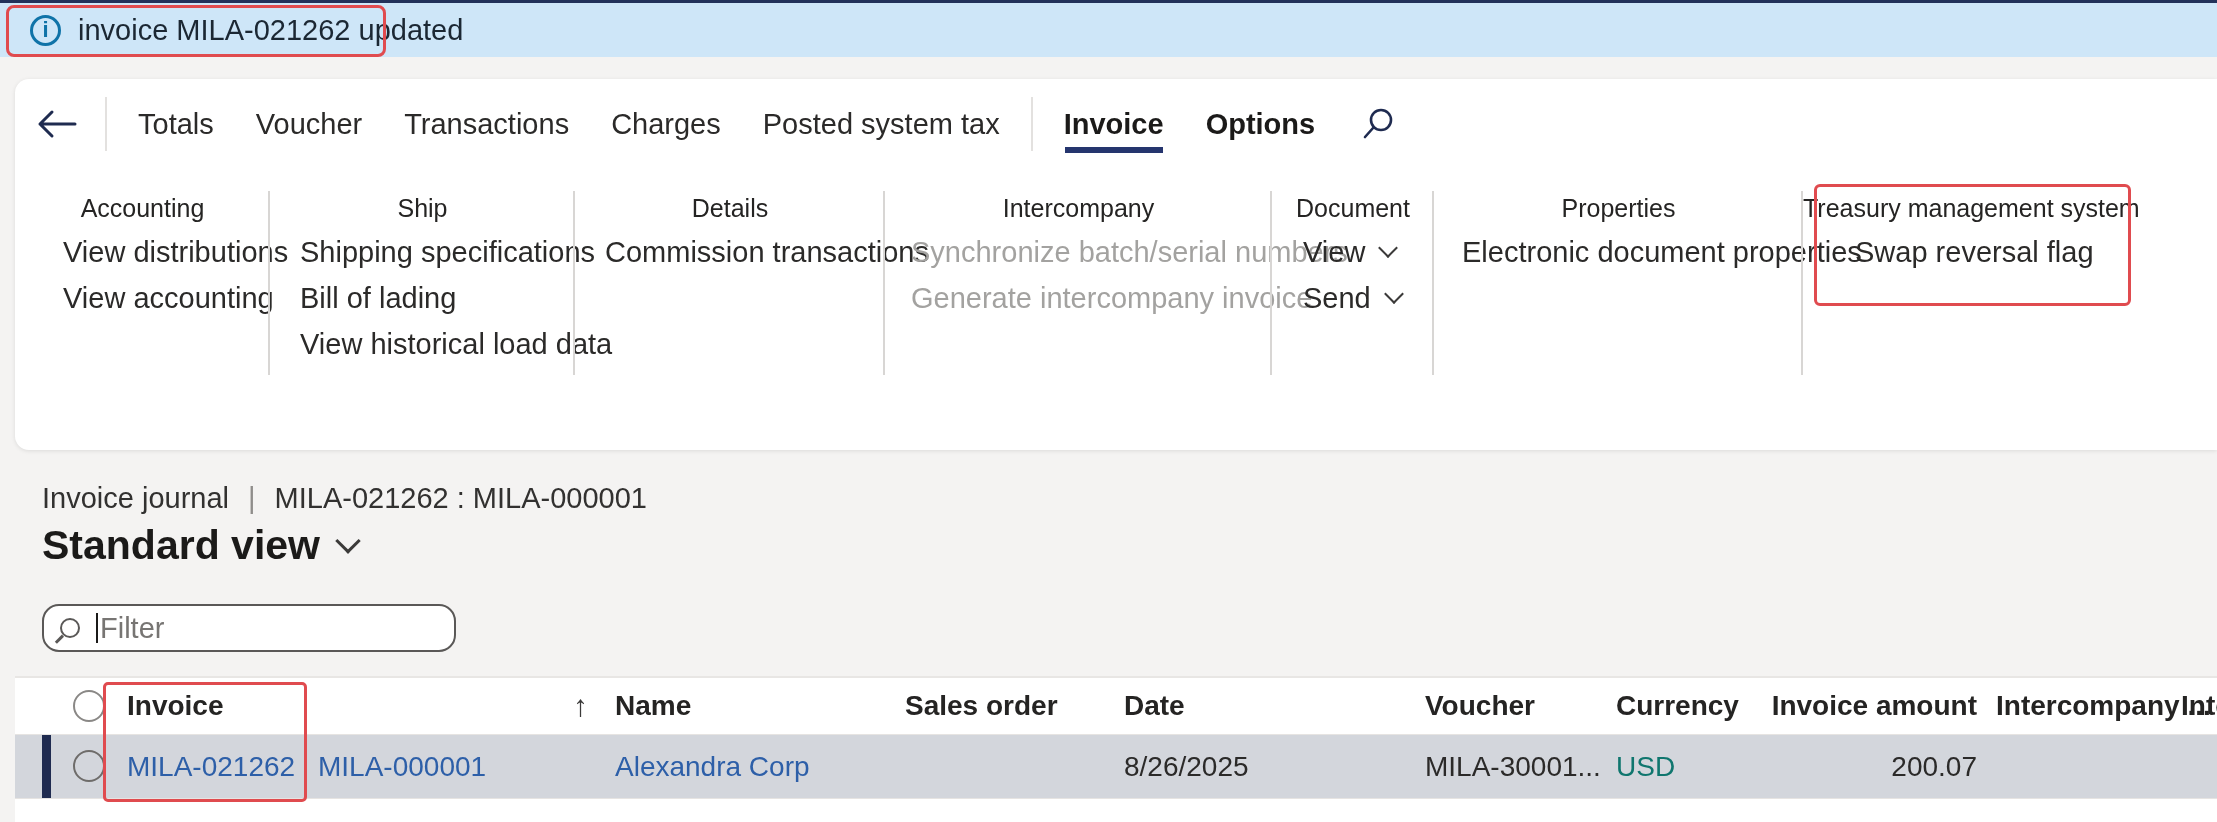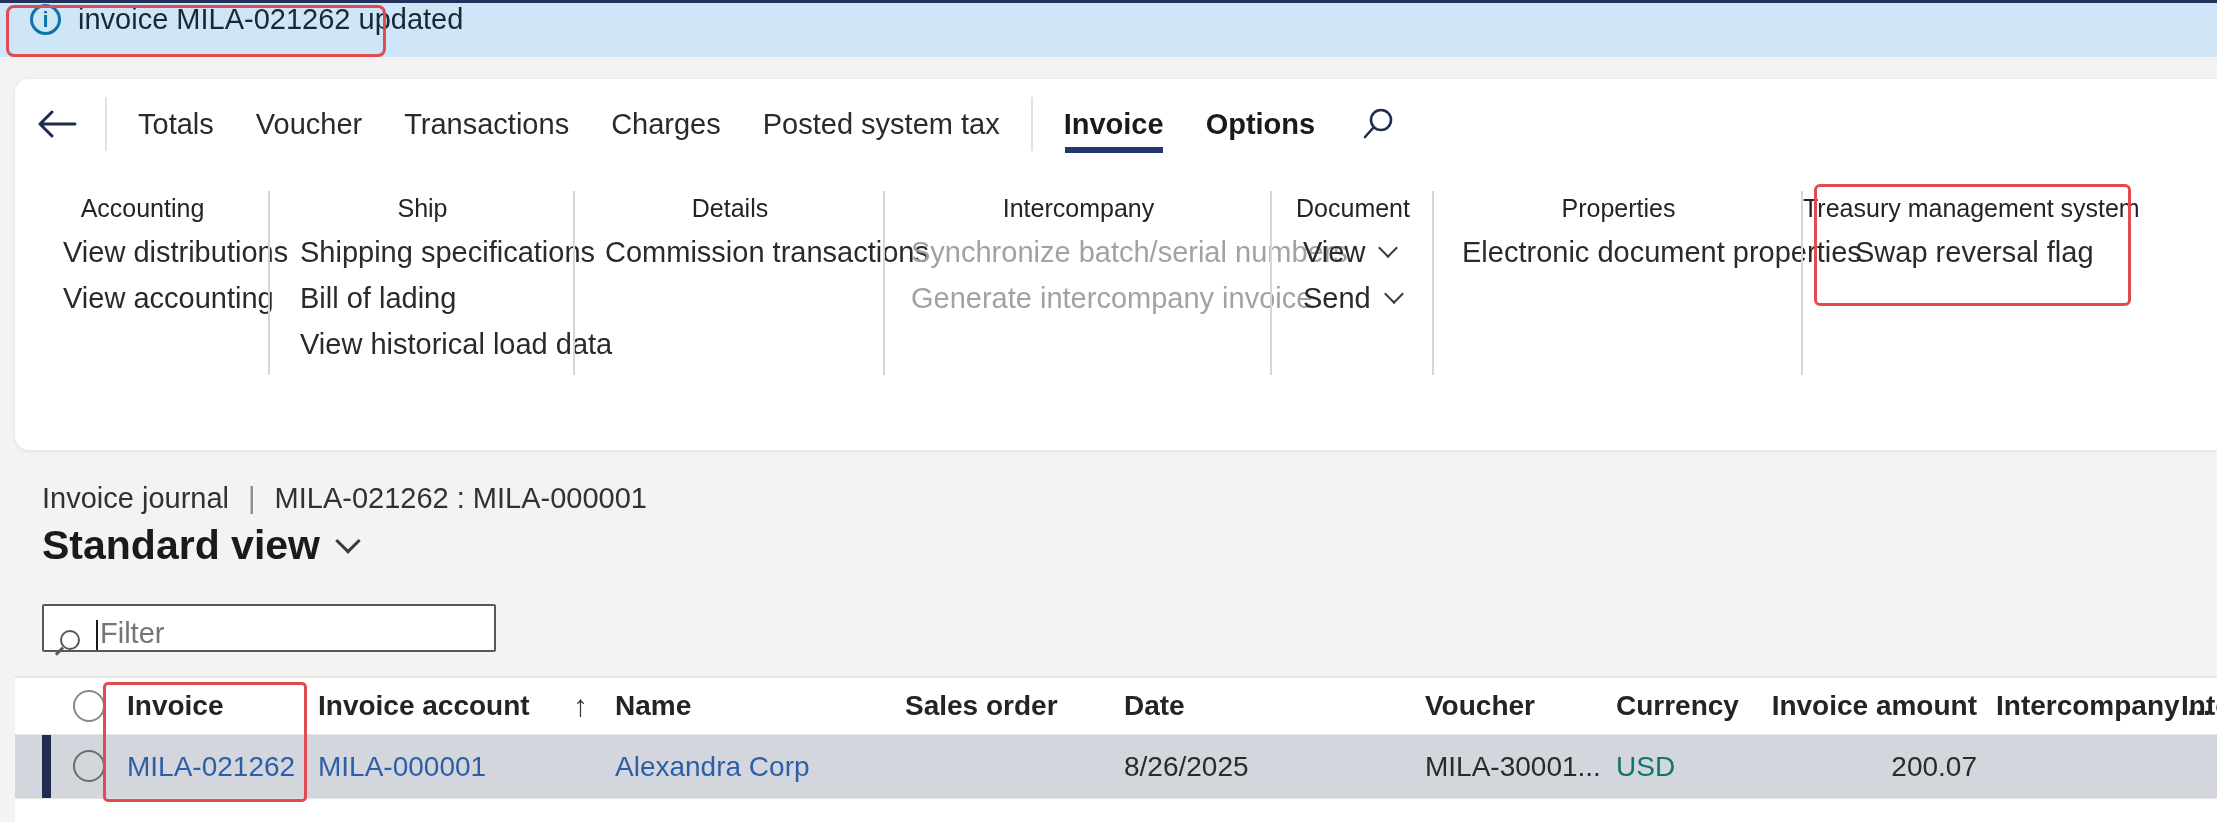--- a/index.html
+++ b/index.html
@@ -5,21 +5,21 @@
   html,body{margin:0;padding:0}
   body{
     width:2217px;height:822px;position:relative;overflow:hidden;
     background:#f4f3f2;font-family:"Liberation Sans",sans-serif;
     -webkit-font-smoothing:antialiased;
   }
   .abs{position:absolute}
 
   
   .topline{left:0;top:0;width:100%;height:3px;background:#22315a}
-  .notifbar{left:0;top:3px;width:100%;height:54px;background:#cee6f8;display:flex;align-items:flex-start}
+  .notifbar{left:0;top:3px;width:100%;height:54px;background:#cee6f8;display:flex;align-items:center}
   .notif-box{position:absolute;left:6px;top:2px;width:374px;height:46px;
     border:3px solid #e04b4f;border-radius:8px;pointer-events:none}
   .notif-content{display:flex;align-items:center;gap:17px;padding-left:30px}
   .info-icon{width:31px;height:31px;border:3px solid #0f73a8;border-radius:50%;
     color:#0f73a8;display:flex;align-items:center;justify-content:center;
     font-size:22px;font-weight:700;box-sizing:border-box}
   .info-icon::before{content:"i"}
   .notif-text{font-size:29px;color:#1b2733}
 
   
@@ -56,22 +56,22 @@
 
   
   .breadcrumb{left:42px;top:482px;font-size:29px;color:#323130;display:flex;align-items:center}
   .bc-sep{color:#8f8d8b;margin:0 19px}
   .view-title{left:42px;top:522px;font-size:41px;font-weight:700;color:#1b1a19;
     display:flex;align-items:center;cursor:pointer}
   .vt-chev{width:15px;height:15px;border-right:3px solid #3b3a39;border-bottom:3px solid #3b3a39;
     transform:rotate(45deg);margin-left:19px;margin-top:-10px}
 
   
-  .filterbox{left:42px;top:604px;width:454px;height:48px;background:#fff;border:2px solid #5a5857;
-    border-radius:2px;display:flex;align-items:flex-end;padding-left:16px;box-sizing:border-box}
+  .filterbox{left:42px;top:604px;width:414px;height:48px;background:#fff;border:2px solid #5a5857;
+    border-radius:17px;display:flex;align-items:center;padding-left:16px;box-sizing:border-box}
   .fsearch{width:16px;height:16px;border:2.5px solid #5a5857;border-radius:50%;position:relative;flex:none}
   .fsearch::after{content:"";position:absolute;width:2.5px;height:10px;background:#5a5857;
     left:-4px;top:14px;transform:rotate(45deg)}
   .caret{width:2px;height:30px;background:#1b1a19;margin-left:16px;flex:none}
   .filter-input{border:none;outline:none;font-size:29px;color:#2b2a29;background:transparent;
     width:320px;padding:0 0 0 2px;font-family:"Liberation Sans",sans-serif}
   .filter-input::placeholder{color:#777573}
 
   
   .grid{left:15px;top:676px;right:0;bottom:0;background:#ffffff;border-top:2px solid #e8e6e4}
@@ -196,21 +196,20 @@
   <span class="caret"></span>
   <input class="filter-input" type="text" placeholder="Filter" style="">
 </div>
 
 <div class="abs grid">
   <div class="grid-leftline"></div>
 
   <div class="ghead">
     <span class="selcircle"></span>
     <span class="hcell c-invoice">Invoice</span>
-    <span class="hcell c-account">Invoice account</span>
     <span class="sortglyph">↑</span>
     <span class="hcell c-name">Name</span>
     <span class="hcell c-salesorder">Sales order</span>
     <span class="hcell c-date">Date</span>
     <span class="hcell c-voucher">Voucher</span>
     <span class="hcell c-currency">Currency</span>
     <span class="hcell c-amount">Invoice amount</span>
     <span class="hcell c-ic1">Intercompany ...</span>
     <span class="hcell c-ic2">Inte</span>
   </div>

